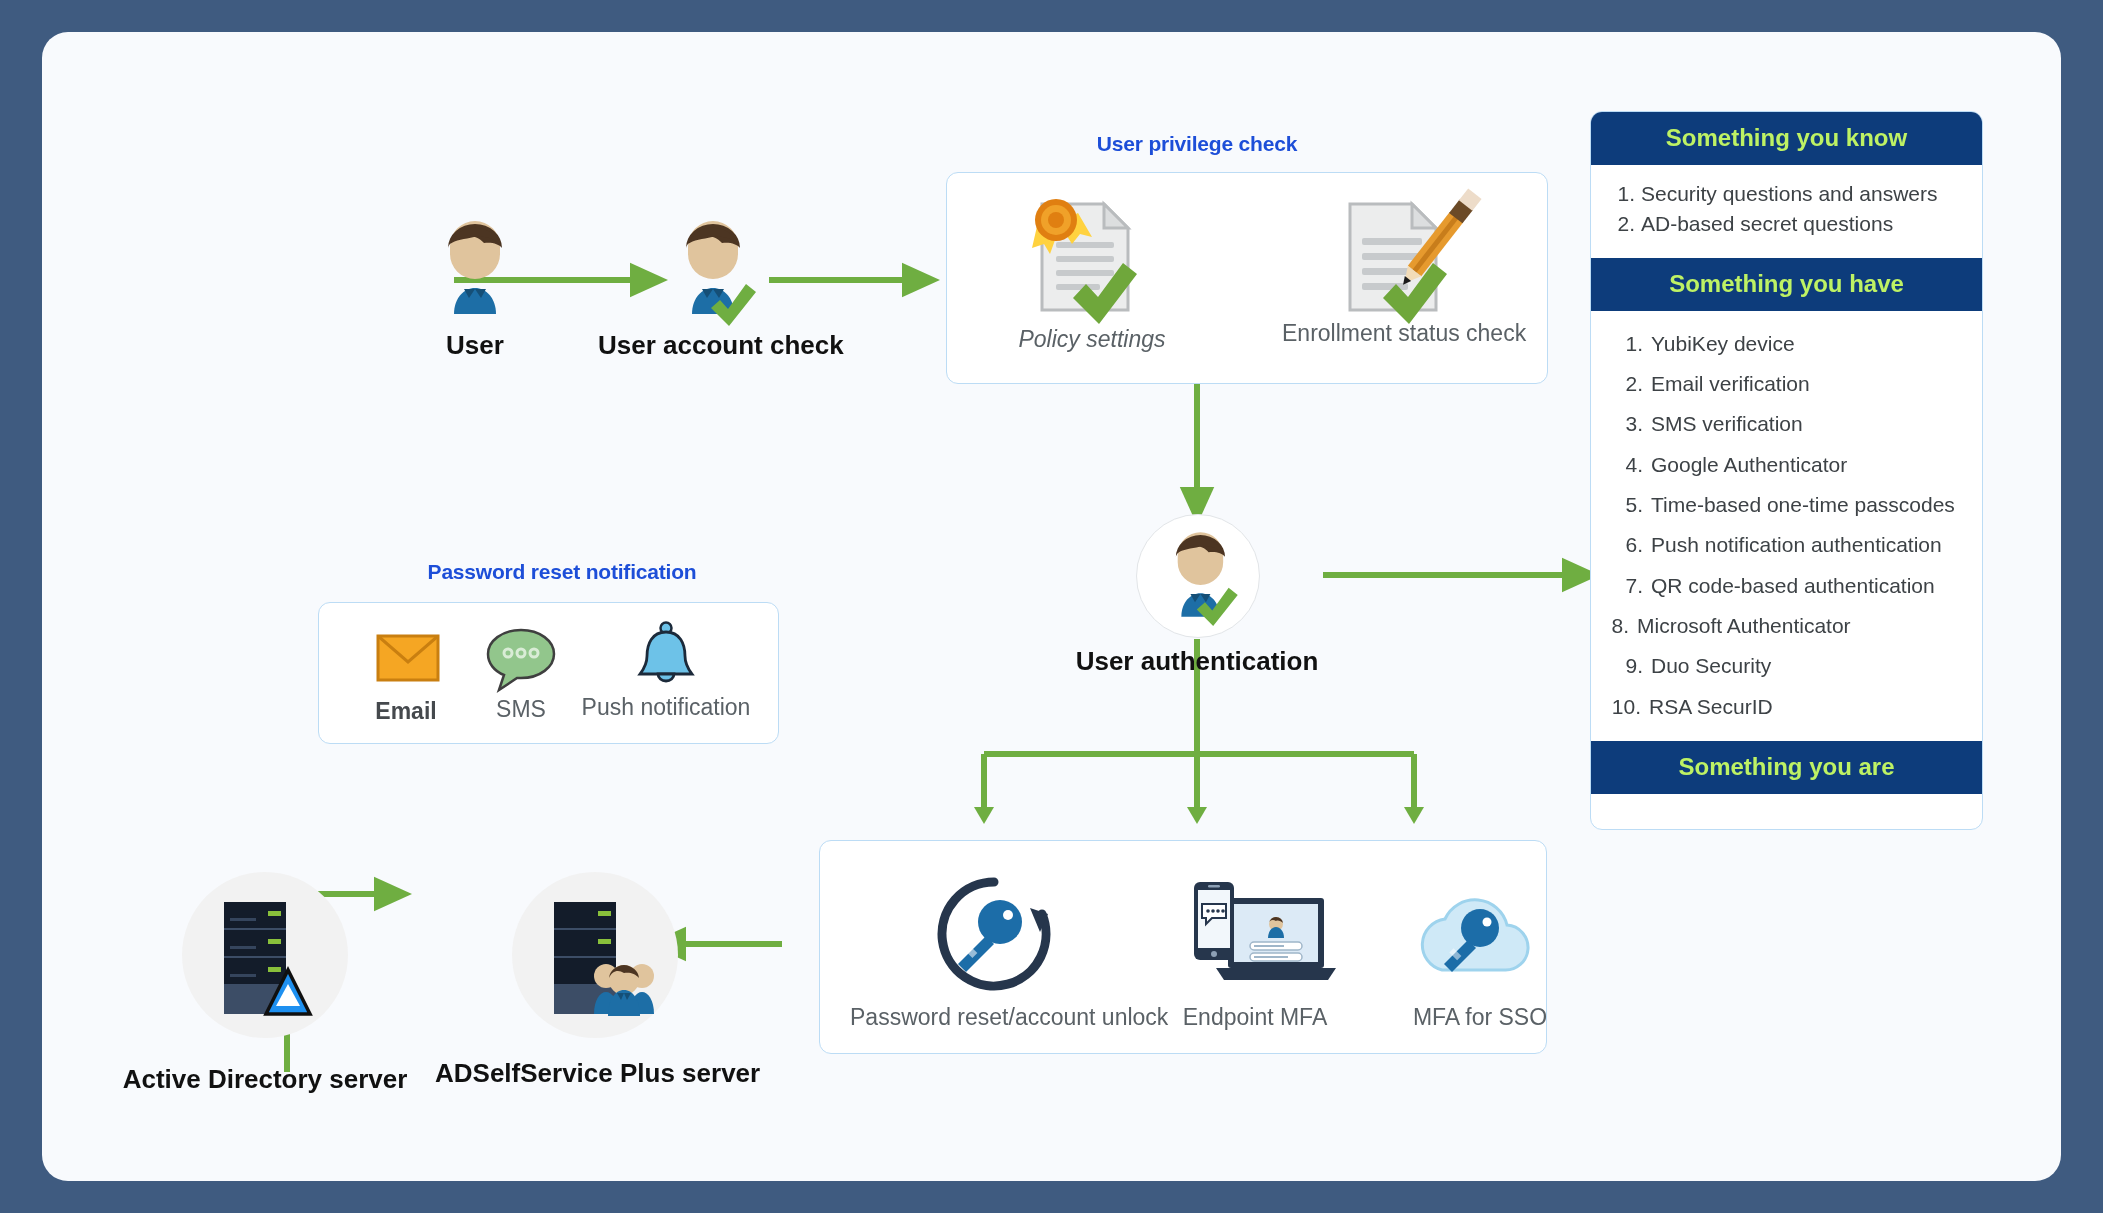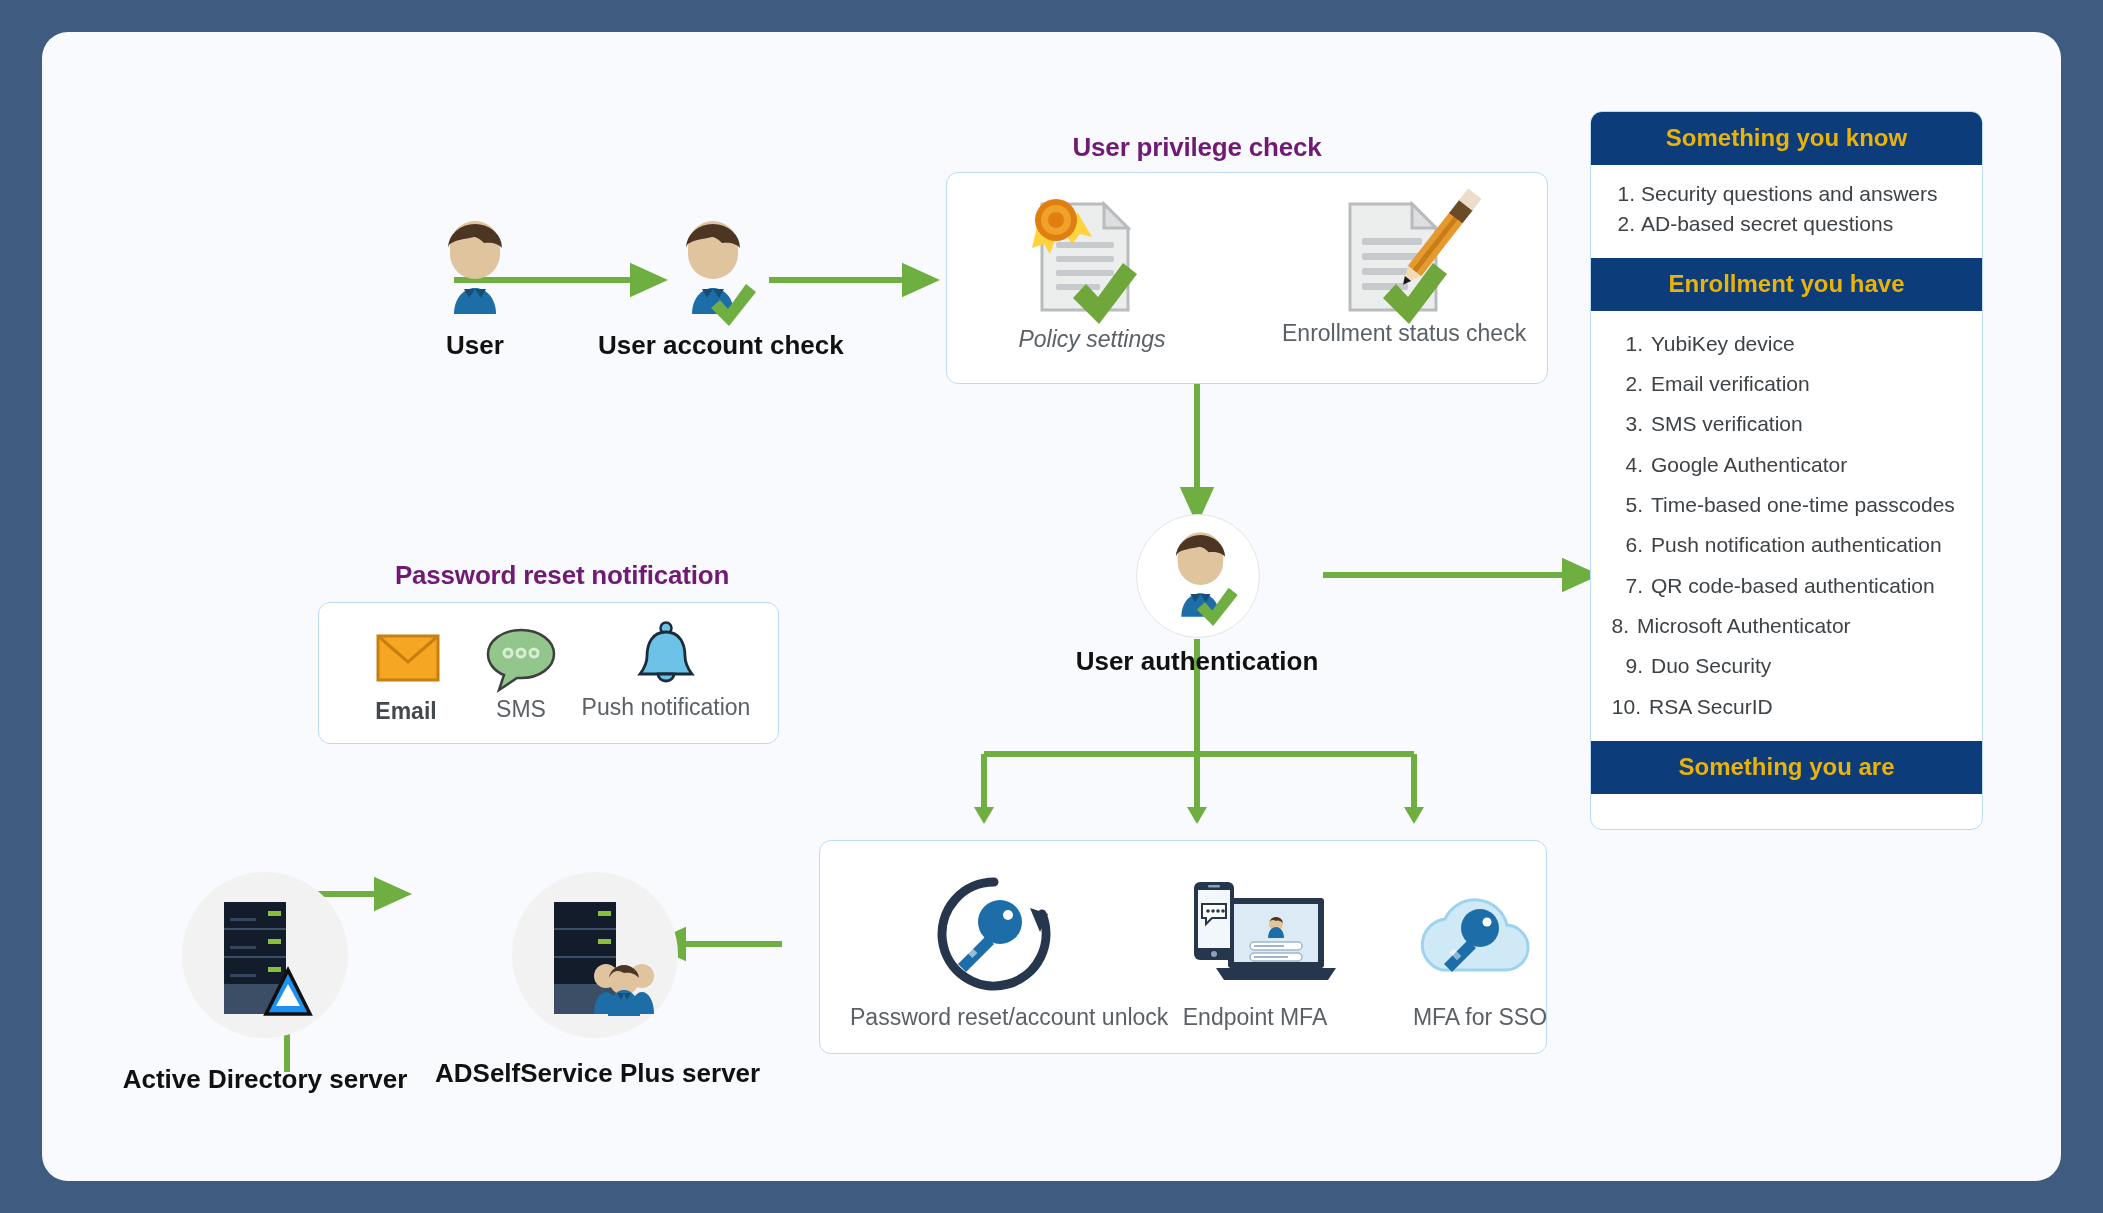--- a/index.html
+++ b/index.html
@@ -14,21 +14,21 @@
     width:2019px; height:1149px;
     background:#f8fafd;
     border-radius:26px;
   }
   #canvas{
     position:absolute; left:0; top:0; width:2019px; height:1149px;
   }
   .abs{position:absolute;}
   
   .hdg{
-    font-weight:bold; color:#701a75; font-size:26px; letter-spacing:-.2px;
+    font-weight:bold; color:#1d4ed8; font-size:21px; letter-spacing:-.2px;
     white-space:nowrap; text-align:center;
   }
   .node-lbl{
     font-weight:bold; color:#111; font-size:26px; white-space:nowrap; text-align:center;
   }
   .sub-lbl{
     color:#5a6166; font-size:23px; white-space:nowrap; text-align:center;
   }
   
   .panel{
@@ -37,21 +37,21 @@
     border-radius:12px;
     background:#ffffff;
   }
   
   #rightcol{
     position:absolute; left:1548px; top:79px; width:393px; height:719px;
     border:1.5px solid #bcdcf5; border-radius:12px; background:#fff;
     box-sizing:border-box; overflow:hidden;
   }
   .sec-head{
-    background:#0d3c7b; color:#eab308; font-weight:bold; font-size:24px;
+    background:#0d3c7b; color:#bef264; font-weight:bold; font-size:24px;
     text-align:center; padding:12px 4px 13px 4px; white-space:nowrap;
   }
   .sec-body{ padding:11px 0 13px 0; }
   .sec-body ol{ margin:0; padding:0; list-style:none; }
   .sec-body li{
     color:#3d4246; font-size:21px; line-height:1.35;
     display:flex; padding:4px 16px 4px 18px;
   }
   .li-num{ flex:0 0 auto; text-align:right; }
   .li-txt{ flex:1 1 auto; }
@@ -372,21 +372,21 @@
           <span class="li-num">1.</span>
           <span class="li-txt">Security questions and answers</span>
         </li>
         <li>
           <span class="li-num">2.</span>
           <span class="li-txt">AD-based secret questions</span>
         </li>
       </ol>
     </div>
 
-    <div class="sec-head">Enrollment you have</div>
+    <div class="sec-head">Something you have</div>
     <div class="sec-body g-have" style="padding:13px 0 14px 0;">
       <ol>
         <li>
           <span class="li-num">1.</span>
           <span class="li-txt">YubiKey device</span>
         </li>
         <li>
           <span class="li-num">2.</span>
           <span class="li-txt">Email verification</span>
         </li>

